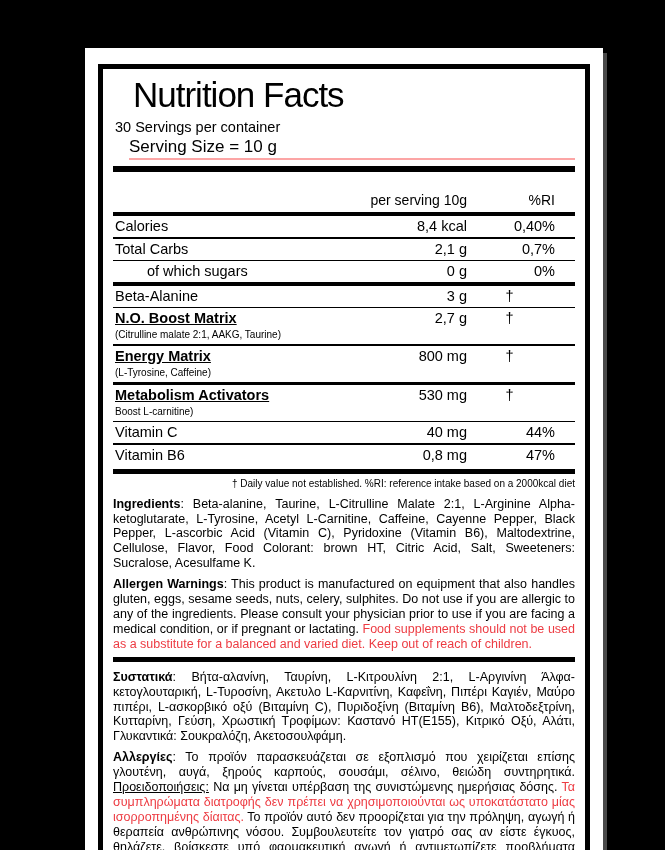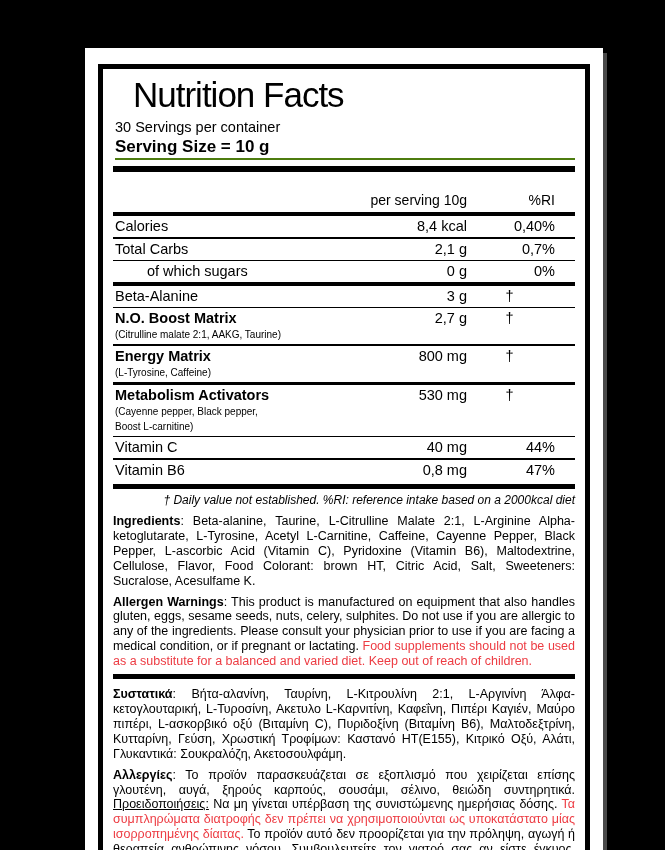--- a/index.html
+++ b/index.html
@@ -31,24 +31,24 @@
     line-height:1.0;
     margin:2px 0 0 20px;
   }
   .servings{
     font-size:14.5px;
     margin:7px 0 0 2px;
     line-height:1.15;
   }
   .serving-size{
     font-size:17px;
-    font-weight:bold;
-    margin:1px 0 0 2px;
+    font-weight:normal;
+    margin:1px 0 0 16px;
     padding-bottom:2px;
-    border-bottom:2px solid #4d7c0f;
+    border-bottom:2px solid #fca5a5;
     line-height:1.15;
   }
   .bar{background:#000;height:6px;margin-top:6px;}
   .bar.medium{height:4px;margin-top:2px;}
   .bar.bottom{height:5px;margin-top:3px;}
   .bar.section{height:5px;margin-top:5px;}
   .thead{
     display:flex;
     font-size:14px;
     padding:20px 0 2px 0;
@@ -56,37 +56,36 @@
   }
   .col-name{flex:1;}
   .col-amount{width:120px;text-align:right;padding-right:5px;box-sizing:border-box;}
   .col-ri{width:103px;text-align:right;padding-right:20px;box-sizing:border-box;}
   .row{
     display:flex;
     font-size:14.5px;
     padding:3px 0 2px 2px;
     line-height:1.1;
   }
-  .row.bold .name{font-weight:bold;}
+  .row.bold .name{font-weight:bold;text-decoration:underline;}
   .row.indent .name{padding-left:32px;}
   .name{flex:1;}
   .amount{width:120px;text-align:right;padding-right:5px;box-sizing:border-box;white-space:nowrap;}
   .ri{width:103px;text-align:right;padding-right:20px;box-sizing:border-box;white-space:nowrap;}
   .ri.dagger{text-align:center;padding-right:28px;}
   .subline{
     font-size:10px;
     padding:0 0 3px 2px;
     line-height:1.2;
   }
   .div-thin{background:#000;height:1.5px;}
   .div-medium{background:#000;height:3px;}
   .div-thick{background:#000;height:4px;}
   .footnote{
-    font-size:12px;
-    font-style:italic;
+    font-size:10px;
     text-align:right;
     padding:4px 0 3px 0;
     line-height:1.2;
   }
   .para{
     font-size:12.5px;
     line-height:14.9px;
     text-align:justify;
     margin:4px 0 0 0;
   }
@@ -153,21 +152,20 @@
           <span class="amount">800 mg</span>
           <span class="ri dagger">†</span>
         </div>
         <div class="subline">(L-Tyrosine, Caffeine)</div>
         <div class="div-medium"></div>
         <div class="row bold">
           <span class="name">Metabolism Activators</span>
           <span class="amount">530 mg</span>
           <span class="ri dagger">†</span>
         </div>
-        <div class="subline">(Cayenne pepper, Black pepper,</div>
         <div class="subline">Boost L-carnitine)</div>
         <div class="div-thin"></div>
         <div class="row">
           <span class="name">Vitamin C</span>
           <span class="amount">40 mg</span>
           <span class="ri">44%</span>
         </div>
         <div class="div-thin"></div>
         <div class="row">
           <span class="name">Vitamin B6</span>

